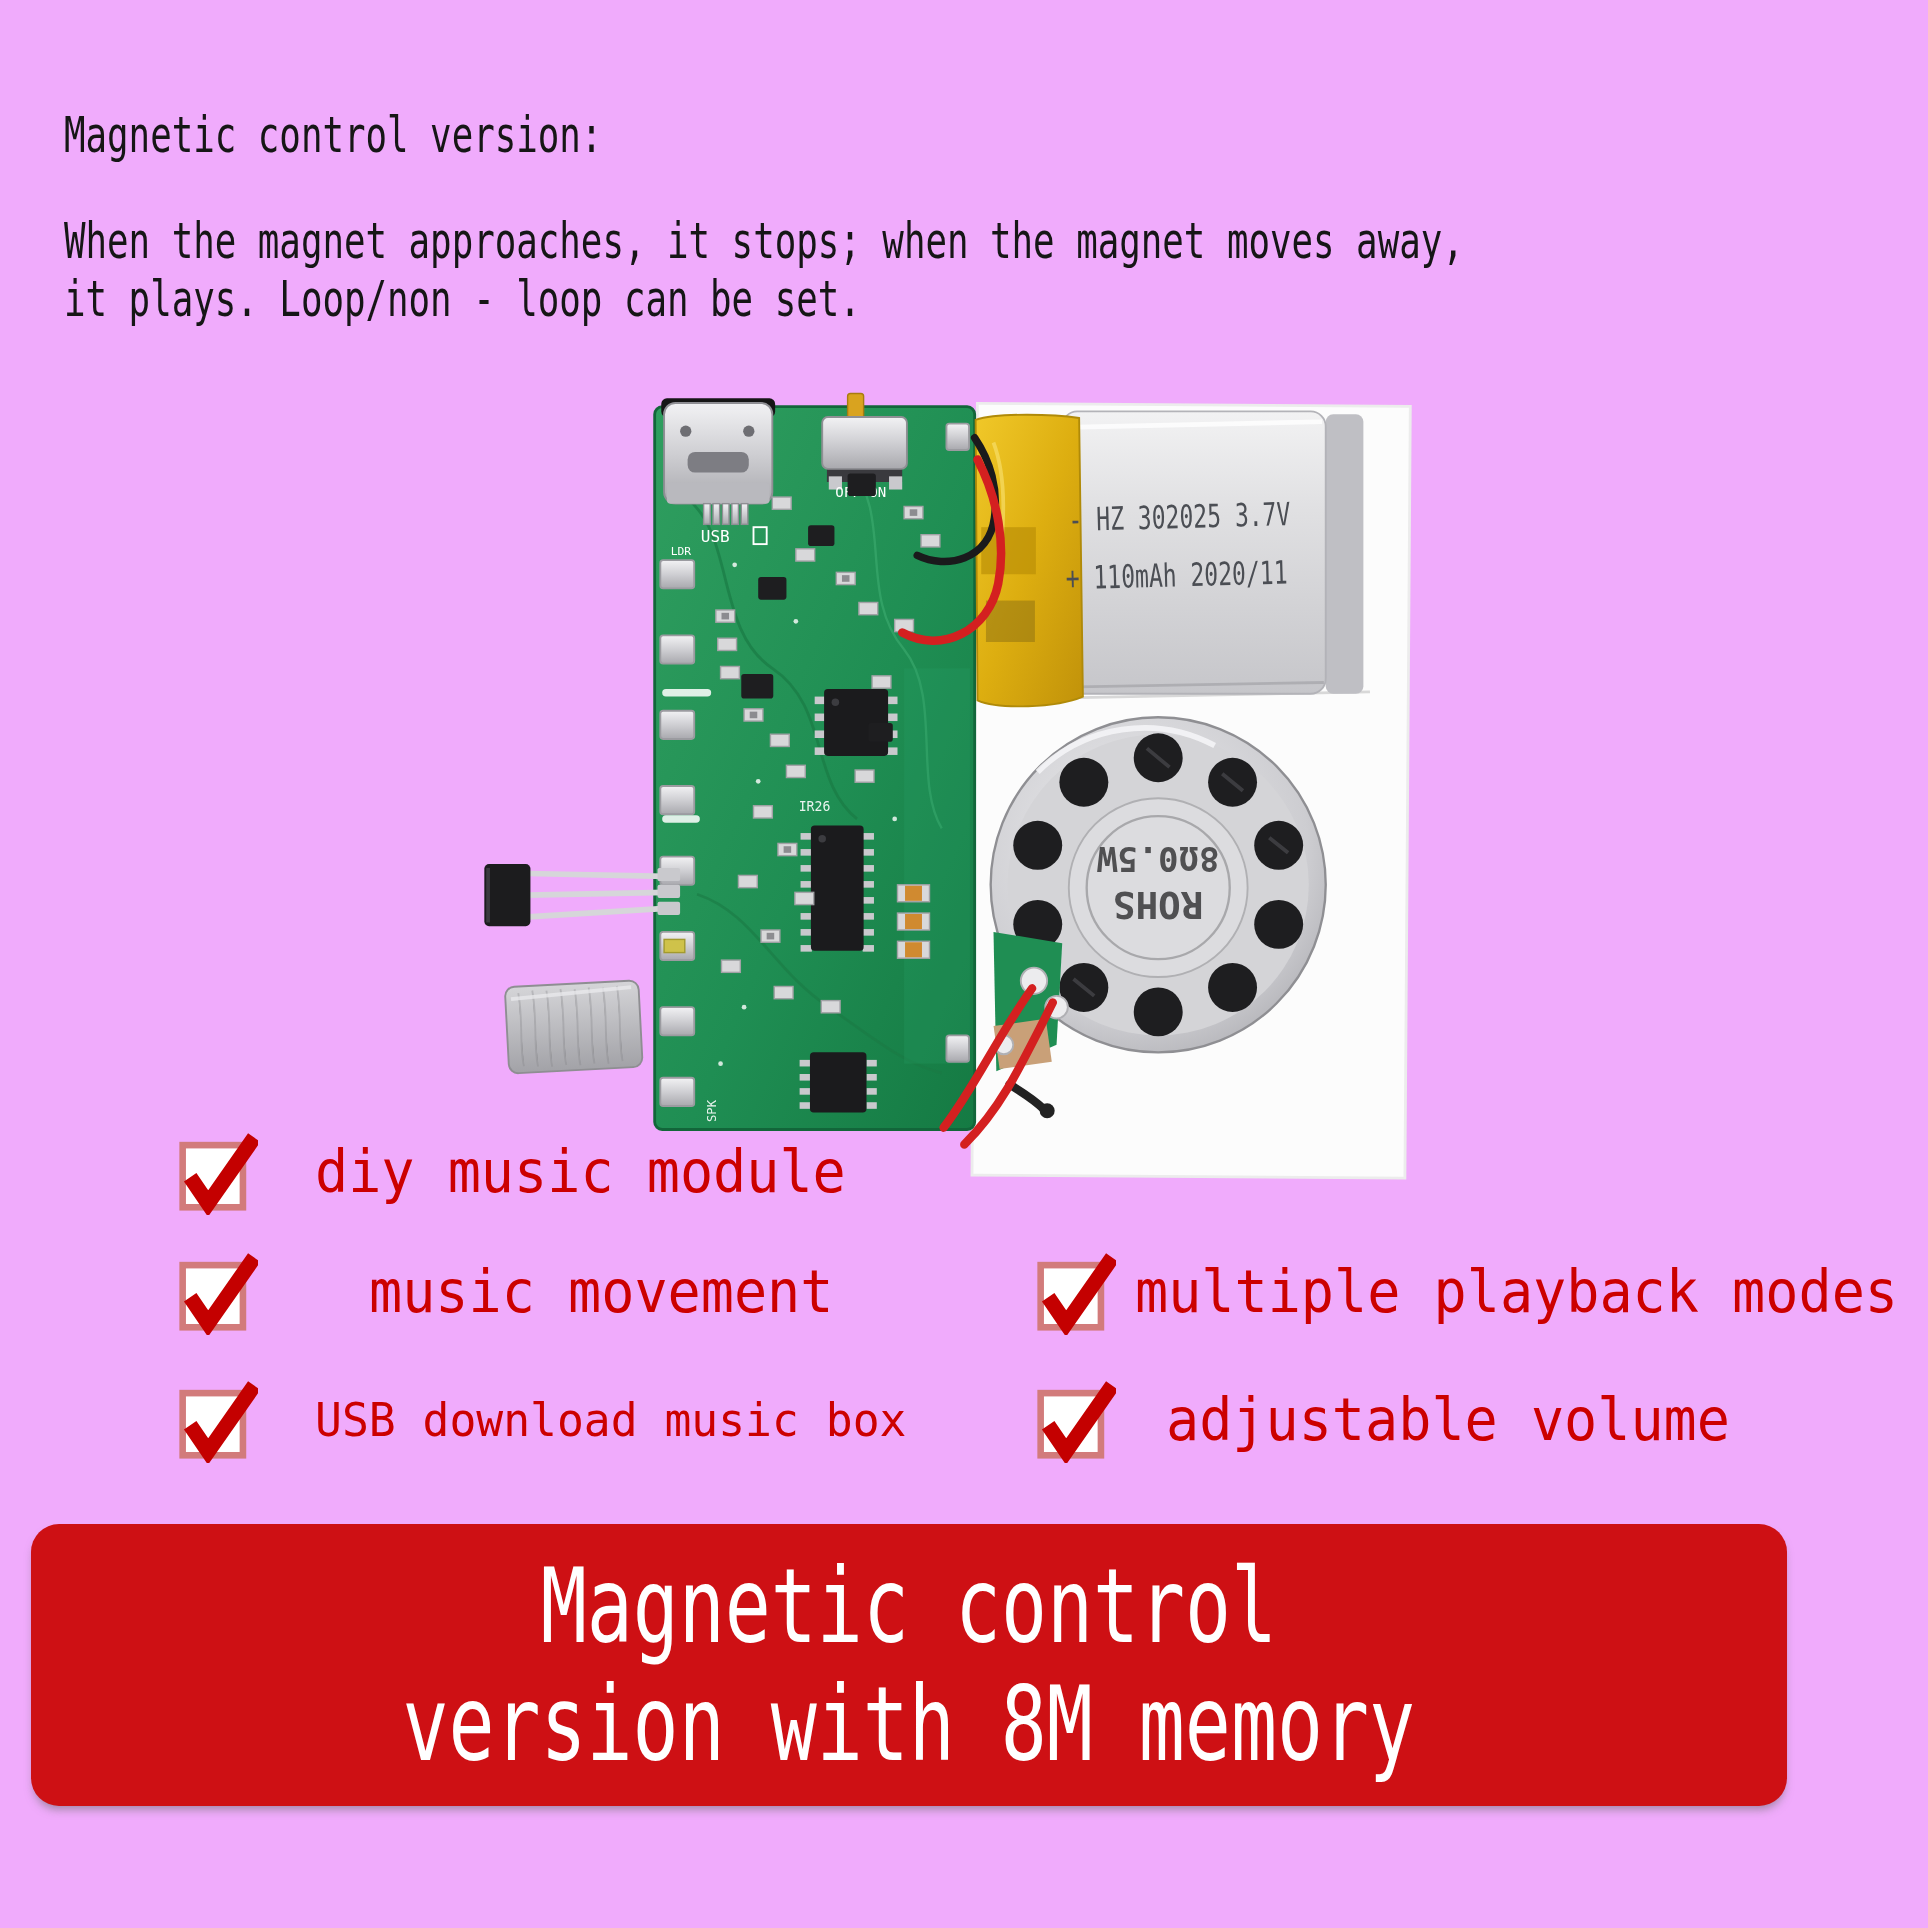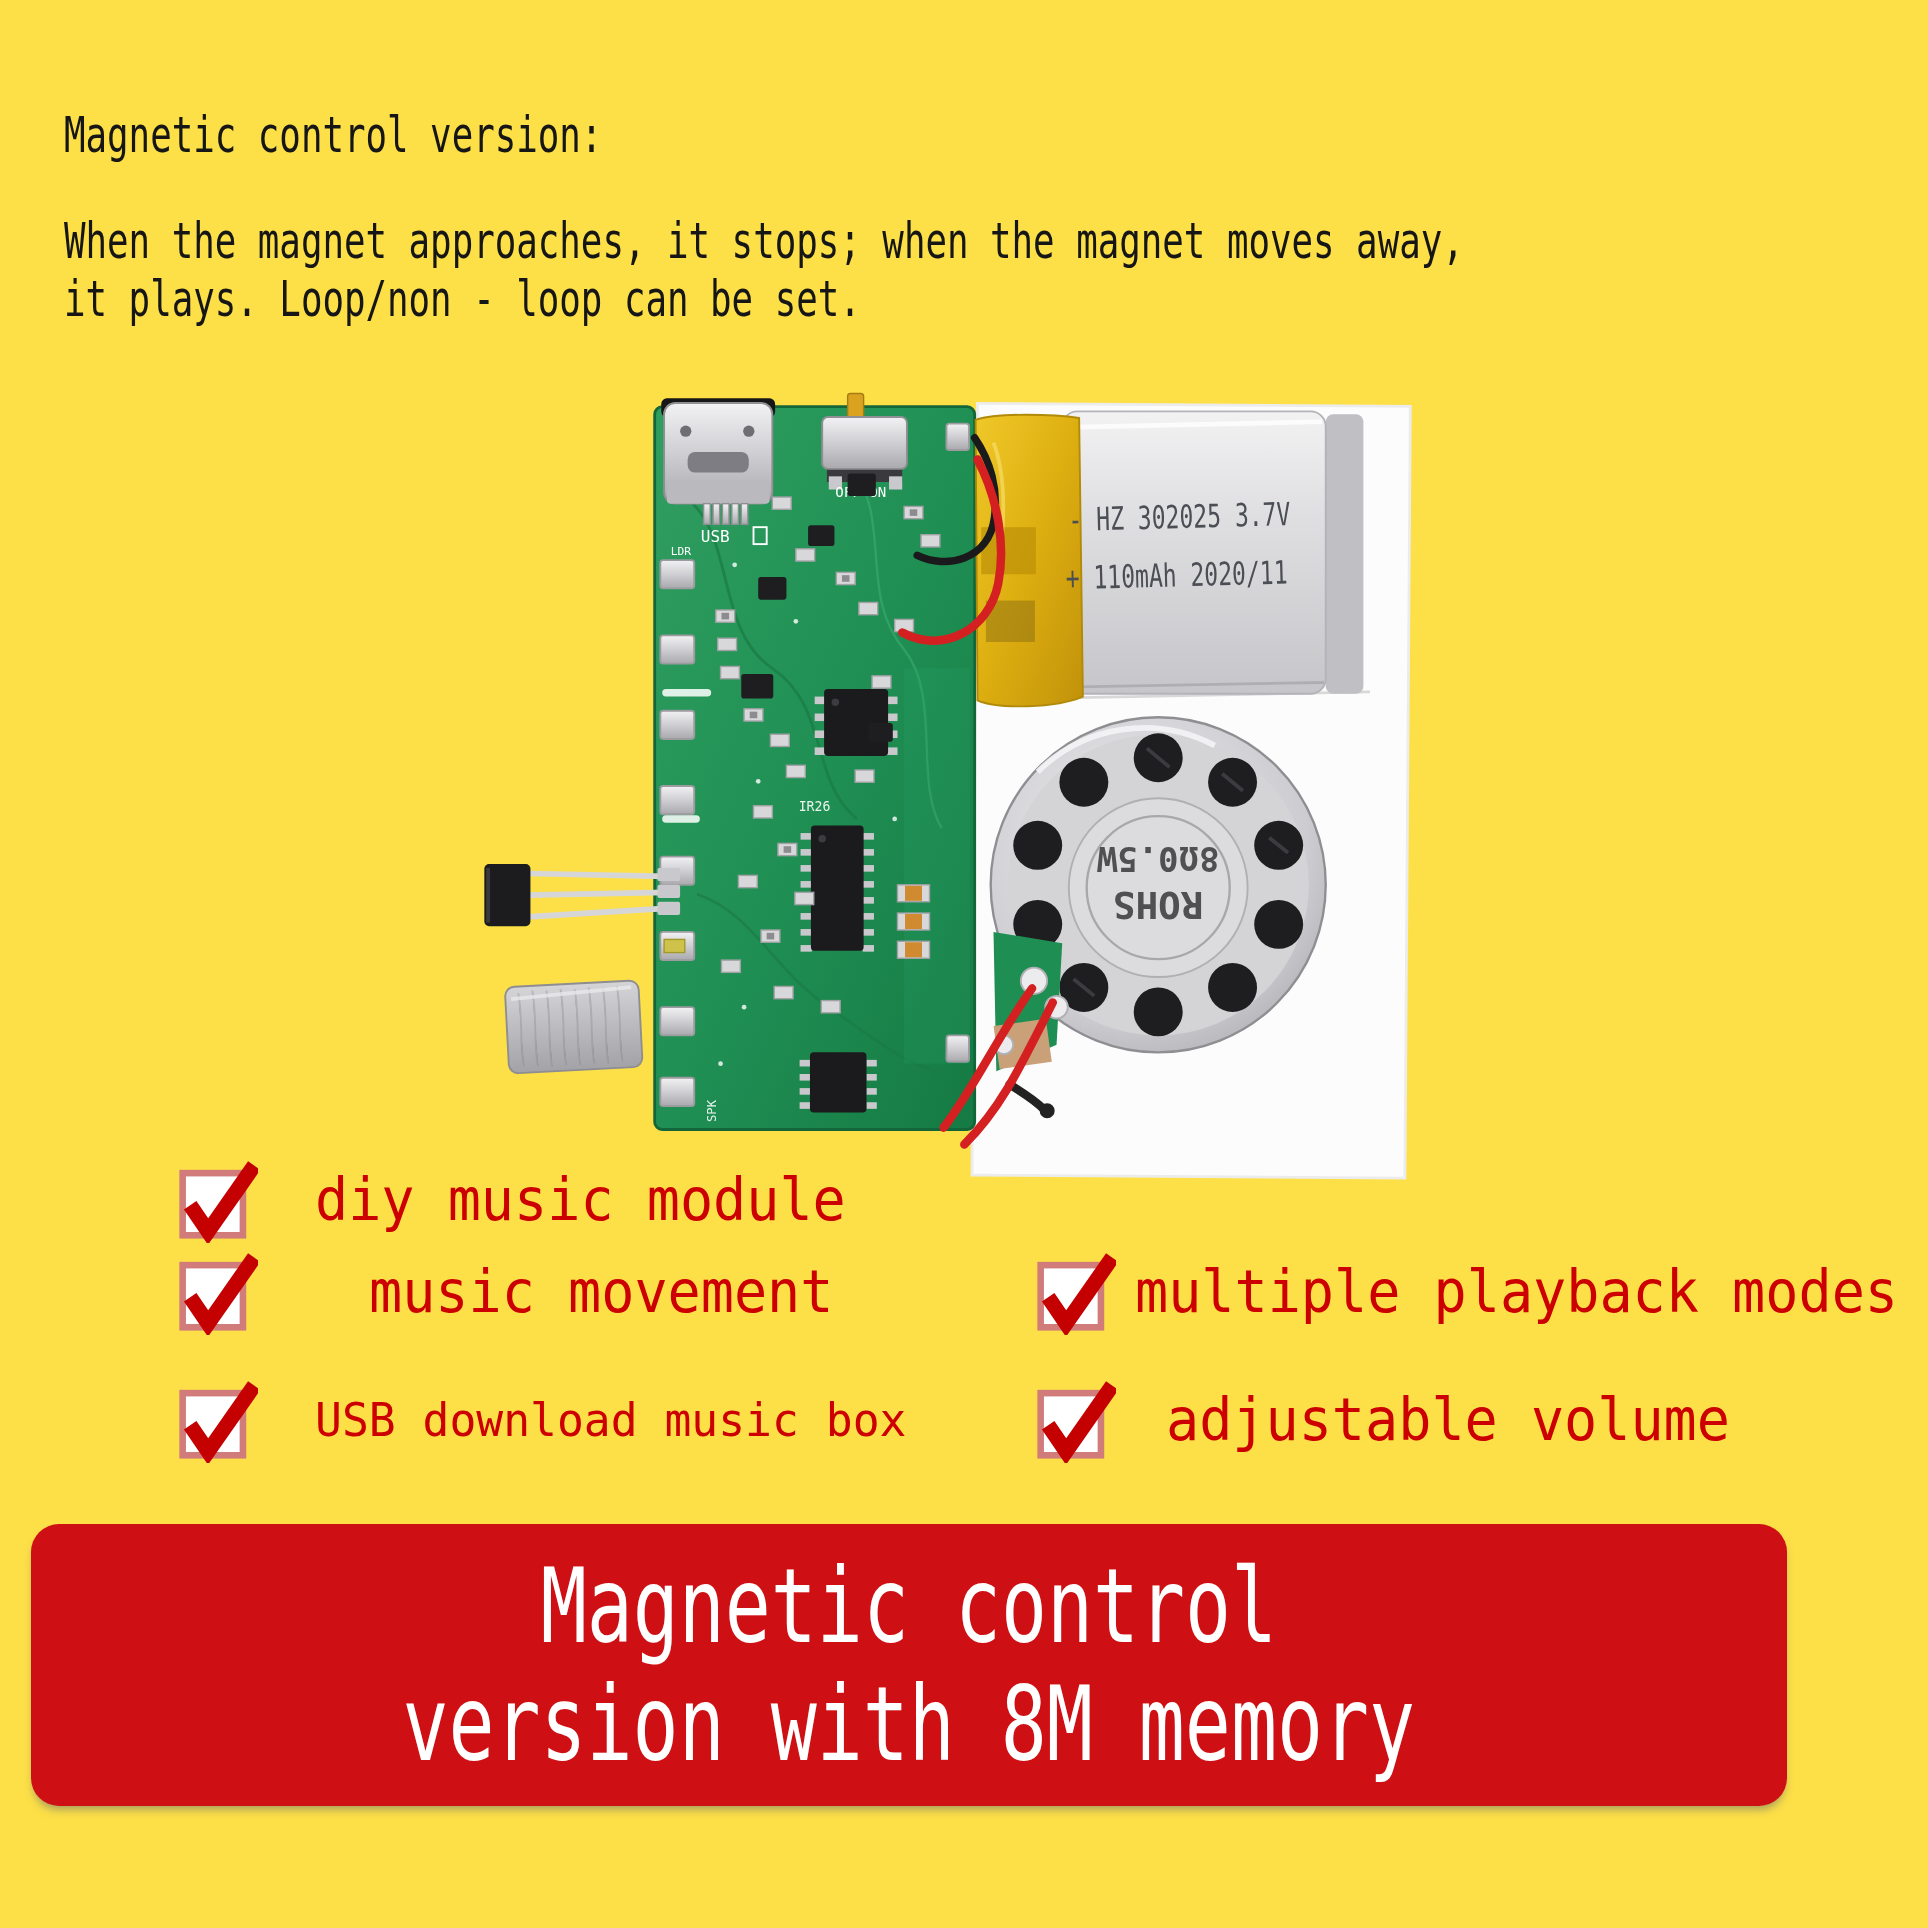--- a/index.html
+++ b/index.html
@@ -1,17 +1,17 @@
 <!DOCTYPE html>
 <html style="font-size:15px"><head>
 <meta charset="utf-8">
 <style>
   html,body{margin:0;padding:0;background:#ffffff;}
   #canvas{
-    position:relative;width:1928px;height:1928px;background:#fde047;overflow:hidden;
+    position:relative;width:1928px;height:1928px;background:#f0abfc;overflow:hidden;
     font-family:"DejaVu Sans Mono","Liberation Mono",monospace;
   }
   .cond{display:inline-block;transform:scaleX(0.73);transform-origin:left center;white-space:pre;}
   .heading{position:absolute;left:64px;top:105px;font-size:49px;line-height:61px;color:#161616;}
   .bodytext{position:absolute;left:64px;top:213px;font-size:49px;line-height:58px;color:#161616;}
   .bodytext .line{display:block;}
 
   .feature-row{position:absolute;display:flex;align-items:center;height:79px;}
   .feature-row .cbx{width:81px;height:87px;flex:0 0 auto;}
   .feature-label{color:#cc0000;font-size:58px;display:inline-block;transform:scaleX(0.95);transform-origin:left center;white-space:pre;}
@@ -332,21 +332,21 @@
           <path d="M337 640 C341 670 335 700 339 721"></path>
         <path d="M352 641 C356 670 350 700 354 722"></path>
           <path d="M367 640 C371 670 365 700 369 721"></path>
         <path d="M382 641 C386 670 380 700 384 722"></path>
           <path d="M397 640 C401 670 395 700 399 720"></path>
       </g>
       <path d="M284 648 L412 642" stroke="#e9e9ec" stroke-width="4" opacity="0.8"></path>
     </g>
   </svg>
 
-  <div class="feature-row" style="left:177px;top:1160px;">
+  <div class="feature-row" style="left:177px;top:1132px;">
     <svg class="cbx" viewBox="0 0 86 92">
       <rect x="6" y="18" width="64" height="66" fill="#ffffff" stroke="#d27b7b" stroke-width="7"></rect>
       <path d="M14 52 L33 80 L82 10" fill="none" stroke="#c40000" stroke-width="16"></path>
     </svg>
     <span class="feature-label" style="margin-left:57px;">diy music module</span>
   </div>
   <div class="feature-row" style="left:177px;top:1252px;gap:48px;">
     <svg class="cbx" viewBox="0 0 86 92">
       <rect x="6" y="18" width="64" height="66" fill="#ffffff" stroke="#d27b7b" stroke-width="7"></rect>
       <path d="M14 52 L33 80 L82 10" fill="none" stroke="#c40000" stroke-width="16"></path>

